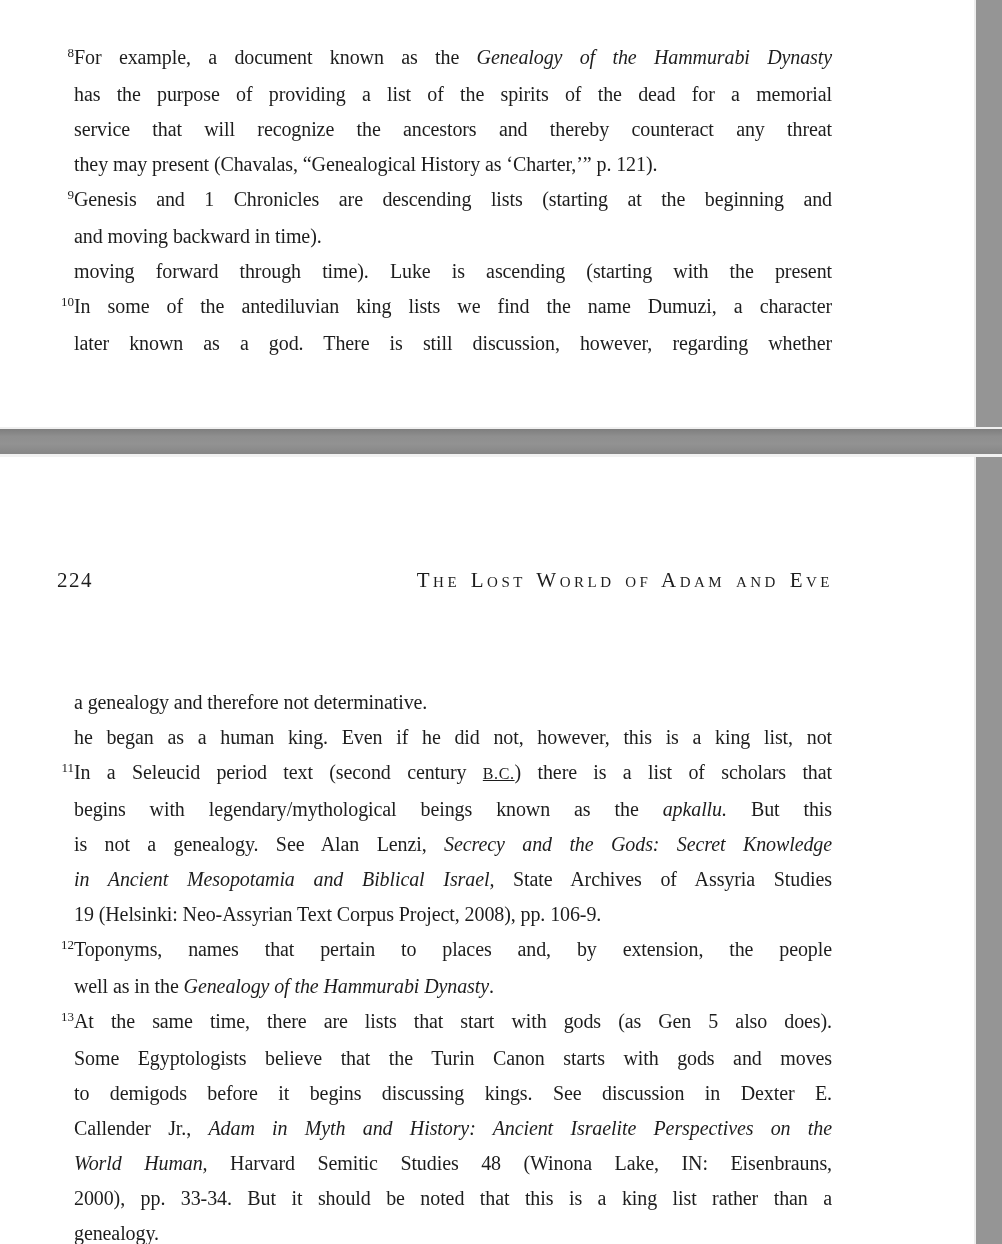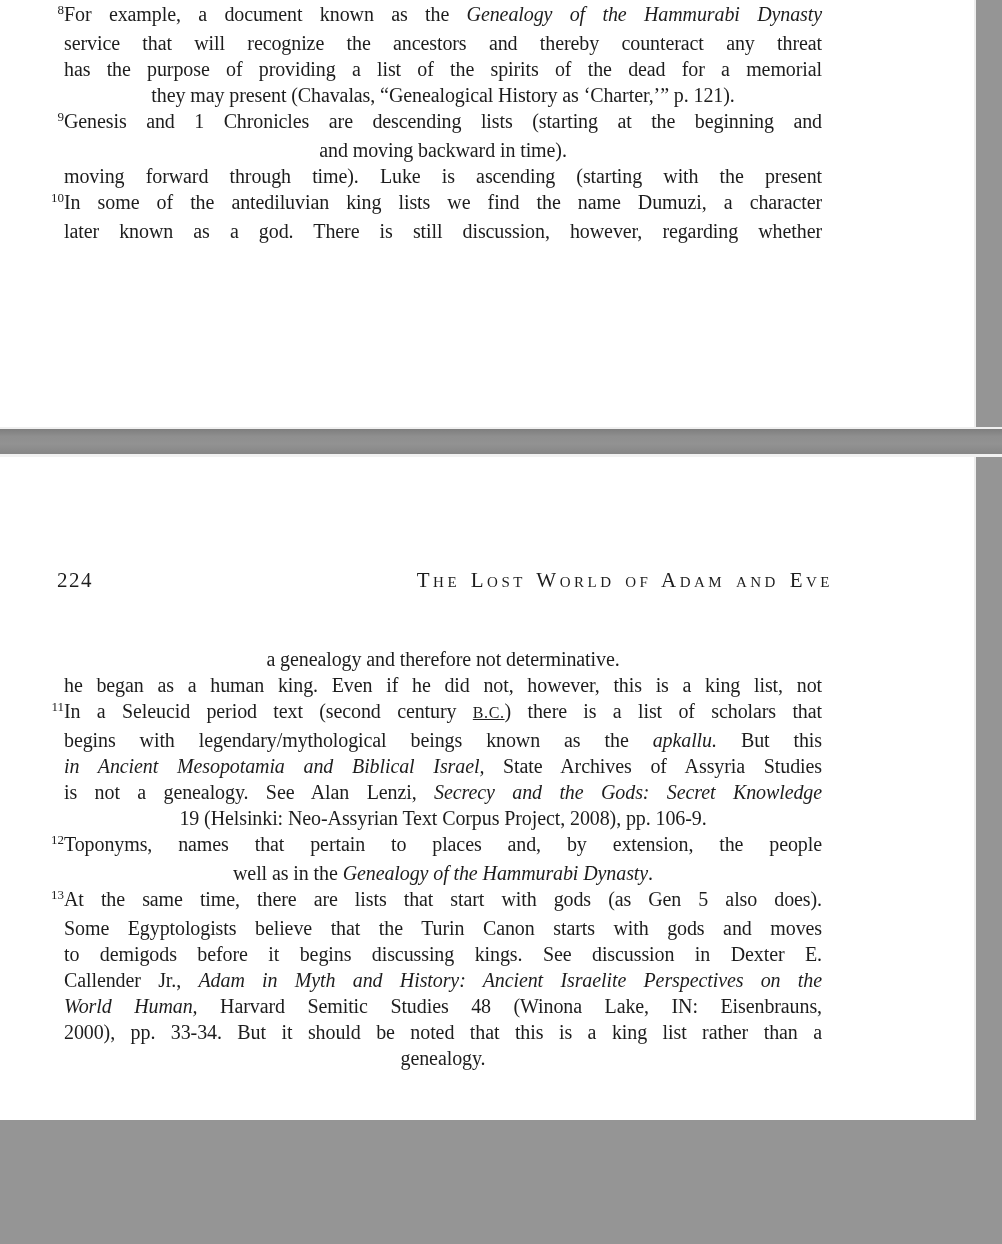--- a/index.html
+++ b/index.html
@@ -17,43 +17,44 @@
     position: absolute;
     left: 0;
     width: 974px;
     background: #ffffff;
     border-right: 2px solid #ededed;
   }
   #page-top {
     top: 0; height: 427px;
   }
   #page-bottom {
-    top: 457px; height: 663px;
+    top: 457px; height: 788px;
   }
   .page-gap {
     position: absolute;
     left: 0; top: 427px;
     width: 1002px; height: 30px;
     box-sizing: border-box;
     border-top: 2px solid #f0f0f0;
     border-bottom: 3px solid #f1f1f1;
     background: linear-gradient(180deg, #7e7e7e 0%, #8f8f8f 30%, #929292 60%, #868686 100%);
   }
   .textblock {
     position: absolute;
-    left: 64px;
+    left: 74px;
     width: 758px;
     font-size: 20px;
-    line-height: 26px;
+    line-height: 35px;
     letter-spacing: -0.1px;
+    margin-top: 39px;
   }
   #page-top .textblock { top: 1px; }
   #page-bottom .textblock { top: 189px; }
   .line {
-    text-align: center;
+    text-align: left;
     white-space: nowrap;
   }
   .line.just {
     text-align: justify;
     text-align-last: justify;
     text-justify: inter-word;
     white-space: normal;
   }
   .it { font-style: italic; }
   .sc { font-size: 0.8em; letter-spacing: 0.6px; text-decoration: underline; }
@@ -90,22 +91,22 @@
 </style>
 </head>
 <body>
 
 <div style="position:absolute; inset:0;">
 
   <div class="page" id="page-top">
     <div class="textblock" id="tb1">
         <div>
           <div class="line just"><span class="fn-num">8</span><span class="">For example, a document known as the </span><span class="it">Genealogy of the Hammurabi Dynasty</span></div>
+          <div class="line just"><span class="">has the purpose of providing a list of the spirits of the dead for a memorial</span></div>
           <div class="line just"><span class="">service that will recognize the ancestors and thereby counteract any threat</span></div>
-          <div class="line just"><span class="">has the purpose of providing a list of the spirits of the dead for a memorial</span></div>
           <div class="line"><span class="">they may present (Chavalas, “Genealogical History as ‘Charter,’” p. 121).</span></div>
         </div>
         <div>
           <div class="line just"><span class="fn-num">9</span><span class="">Genesis and 1 Chronicles are descending lists (starting at the beginning and</span></div>
           <div class="line"><span class="">and moving backward in time).</span></div>
           <div class="line just"><span class="">moving forward through time). Luke is ascending (starting with the present</span></div>
         </div>
         <div>
           <div class="line just"><span class="fn-num">10</span><span class="">In some of the antediluvian king lists we find the name Dumuzi, a character</span></div>
           <div class="line just"><span class="">later known as a god. There is still discussion, however, regarding whether</span></div>
@@ -121,22 +122,22 @@
       <span class="running-head">The Lost World of Adam and Eve</span>
     </div>
     <div class="textblock" id="tb2">
         <div>
           <div class="line"><span class="">a genealogy and therefore not determinative.</span></div>
           <div class="line just"><span class="">he began as a human king. Even if he did not, however, this is a king list, not</span></div>
         </div>
         <div>
           <div class="line just"><span class="fn-num">11</span><span class="">In a Seleucid period text (second century </span><span class="sc">B.C.</span><span class="">) there is a list of scholars that</span></div>
           <div class="line just"><span class="">begins with legendary/mythological beings known as the </span><span class="it">apkallu.</span><span class=""> But this</span></div>
+          <div class="line just"><span class="">is not a genealogy. See Alan Lenzi, </span><span class="it">Secrecy and the Gods: Secret Knowledge</span></div>
           <div class="line just"><span class="it">in Ancient Mesopotamia and Biblical Israel,</span><span class=""> State Archives of Assyria Studies</span></div>
-          <div class="line just"><span class="">is not a genealogy. See Alan Lenzi, </span><span class="it">Secrecy and the Gods: Secret Knowledge</span></div>
           <div class="line"><span class="">19 (Helsinki: Neo-Assyrian Text Corpus Project, 2008), pp. 106-9.</span></div>
         </div>
         <div>
           <div class="line just"><span class="fn-num">12</span><span class="">Toponyms, names that pertain to places and, by extension, the people</span></div>
           <div class="line"><span class="">well as in the </span><span class="it">Genealogy of the Hammurabi Dynasty</span><span class="">.</span></div>
         </div>
         <div>
           <div class="line just"><span class="fn-num">13</span><span class="">At the same time, there are lists that start with gods (as Gen 5 also does).</span></div>
           <div class="line just"><span class="">Some Egyptologists believe that the Turin Canon starts with gods and moves</span></div>
           <div class="line just"><span class="">to demigods before it begins discussing kings. See discussion in Dexter E.</span></div>

